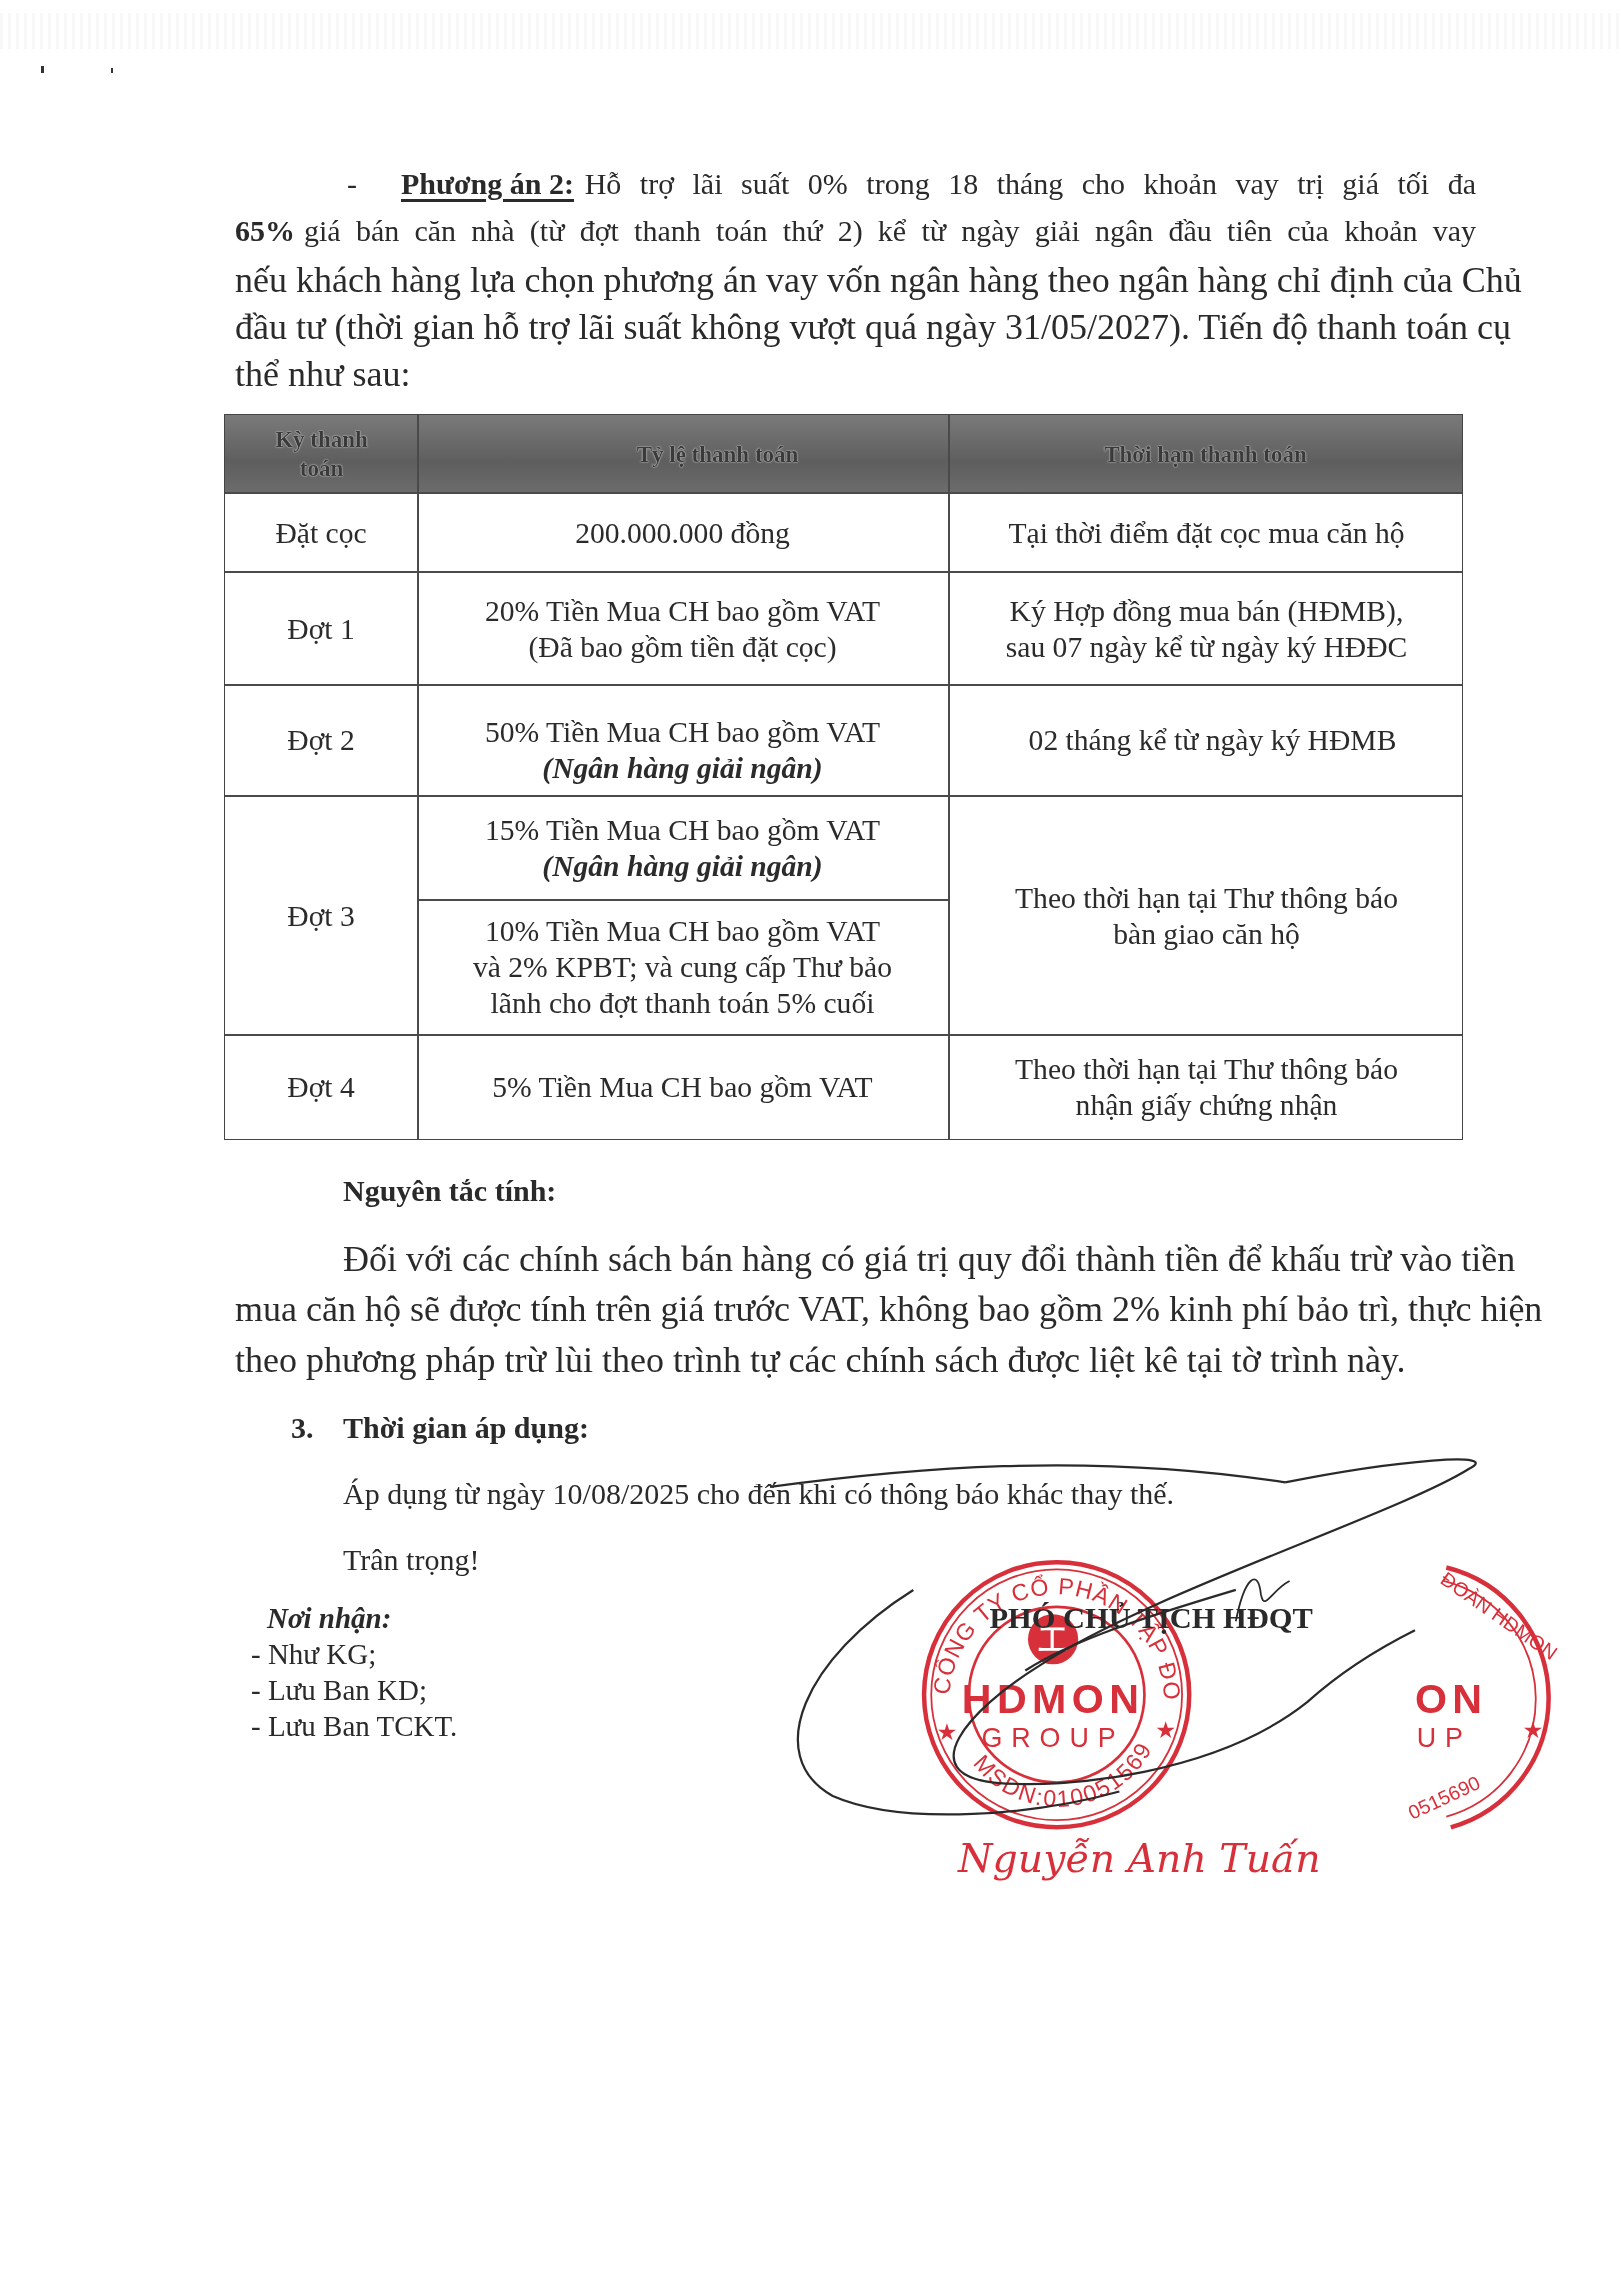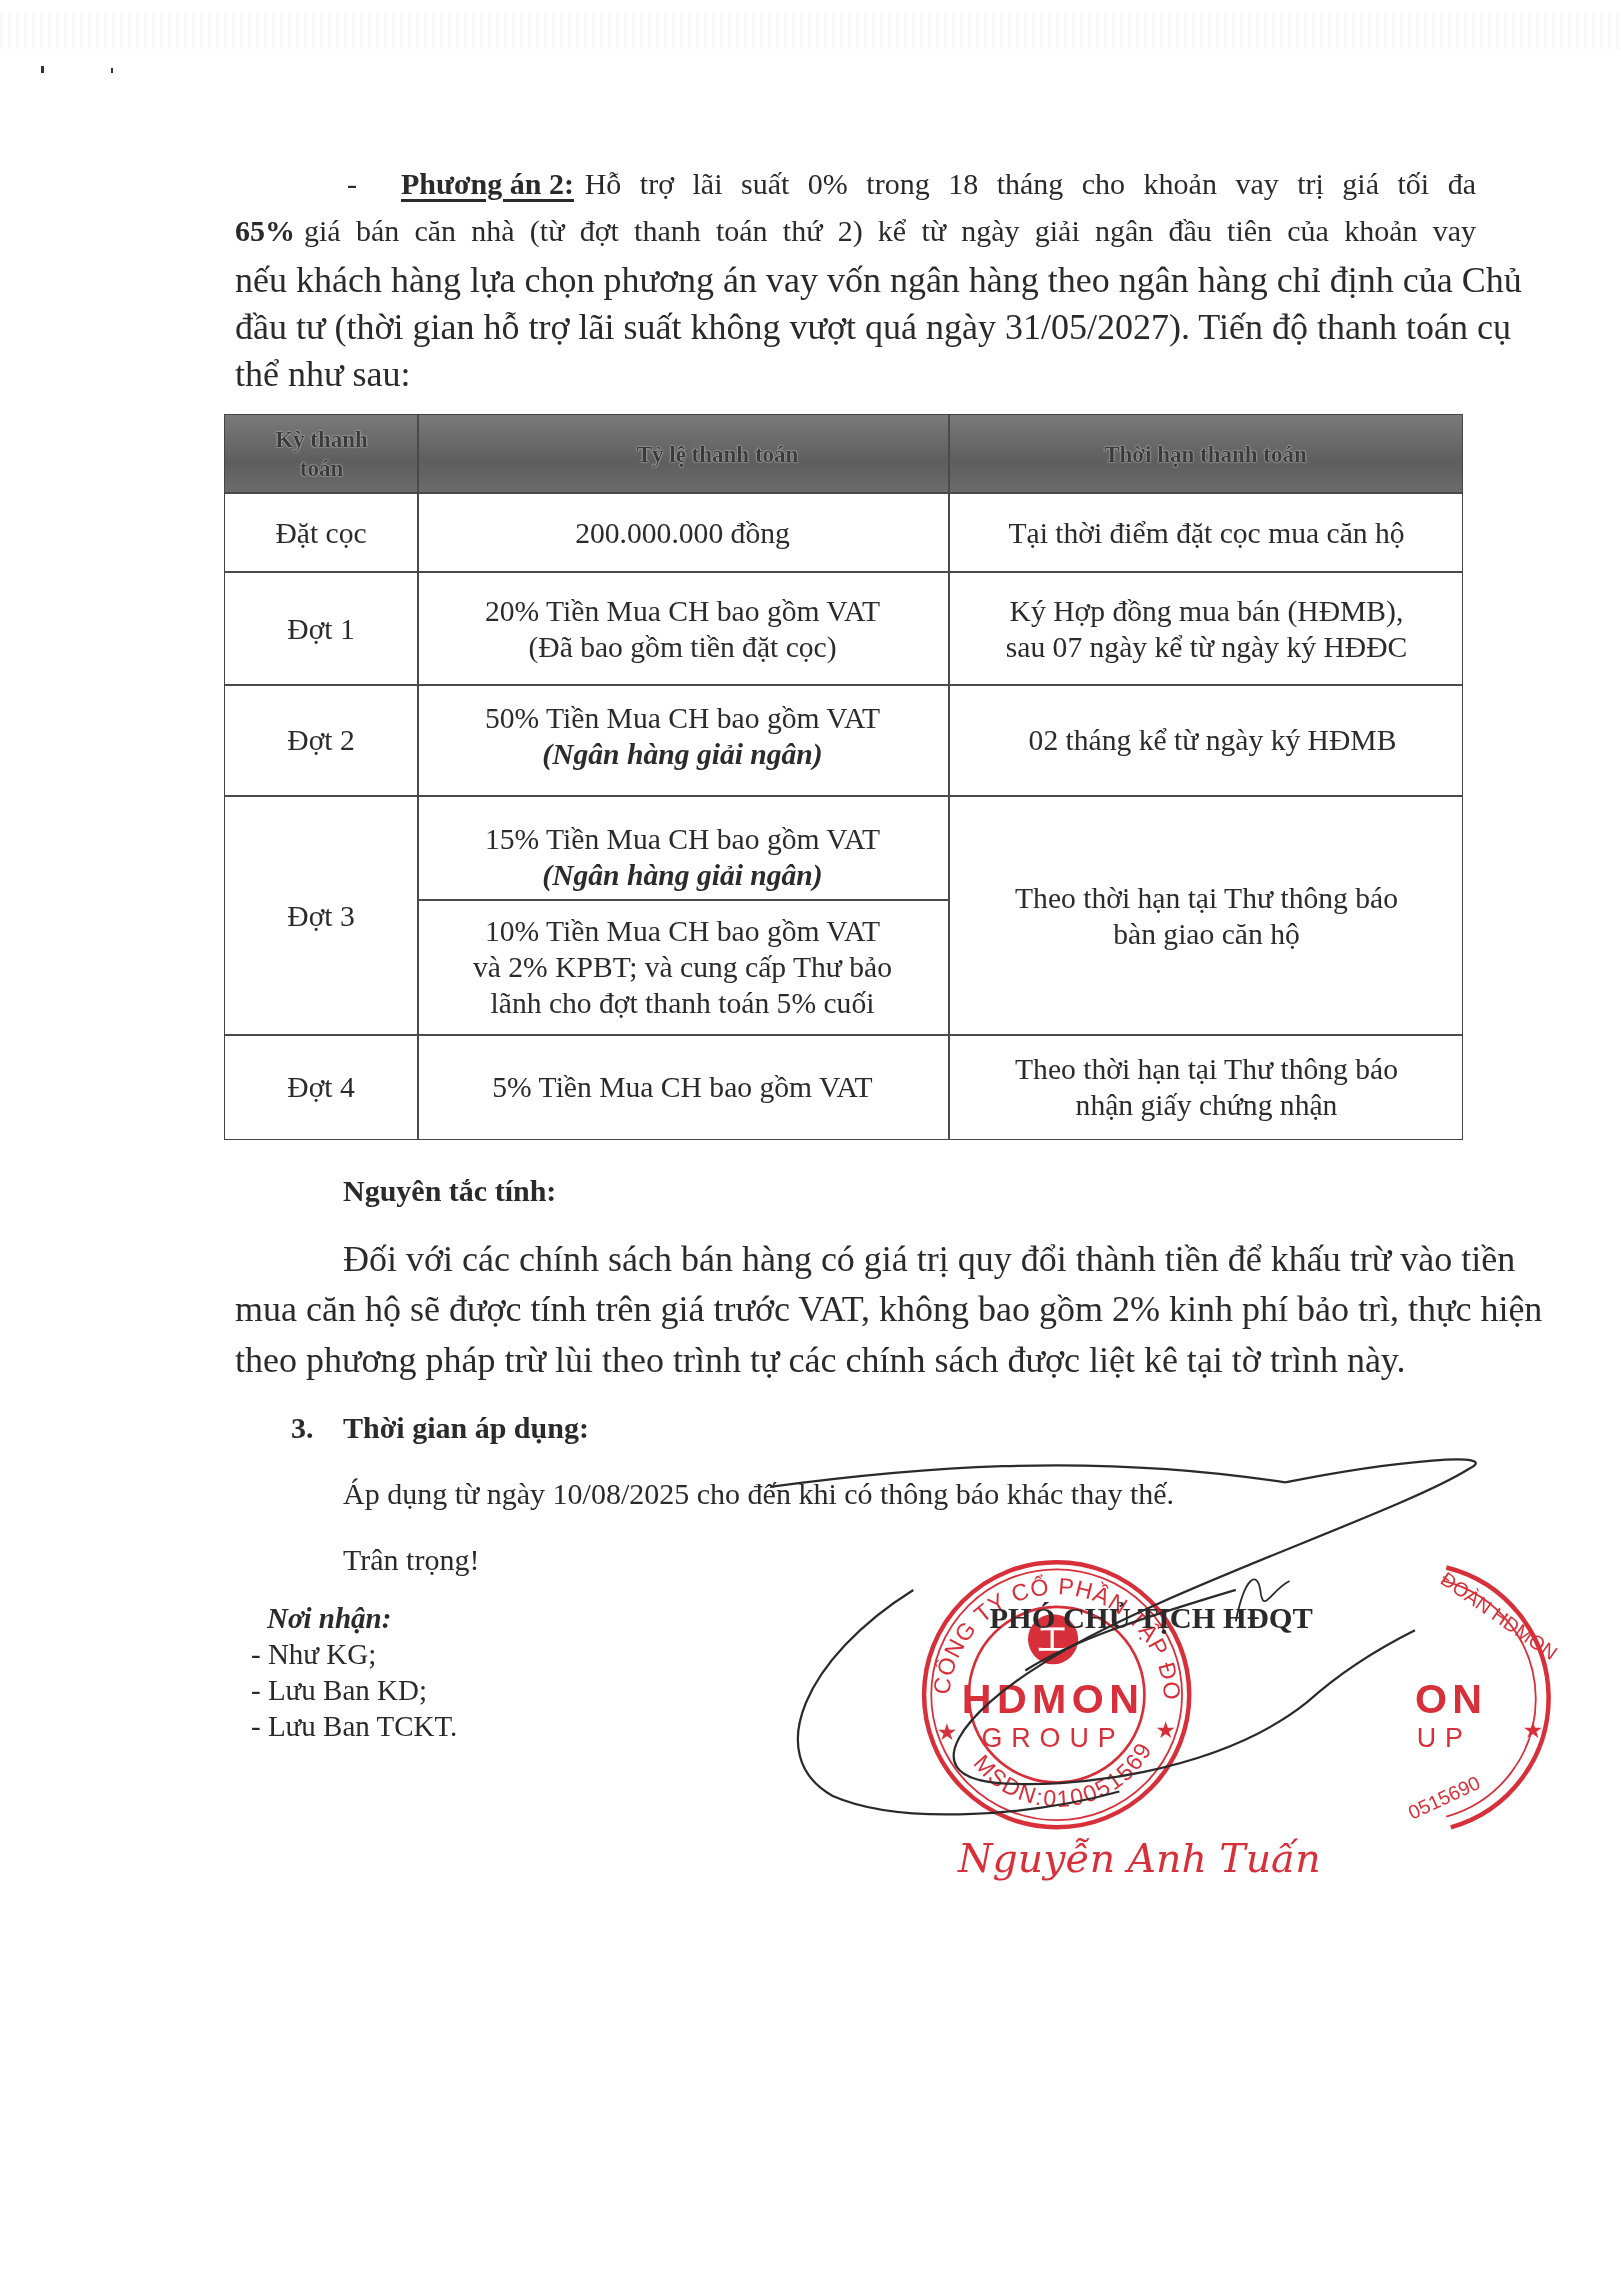--- a/index.html
+++ b/index.html
@@ -101,30 +101,30 @@
   <div class="cell" style="left:193px;top:158px;width:529px;height:111px;">
     <span>20% Tiền Mua CH bao gồm VAT</span>
     <span>(Đã bao gồm tiền đặt cọc)</span>
   </div>
   <div class="cell" style="left:725px;top:158px;width:513px;height:111px;">
     <span>Ký Hợp đồng mua bán (HĐMB),</span>
     <span>sau 07 ngày kể từ ngày ký HĐĐC</span>
   </div>
 
   <div class="cell" style="left:0;top:270px;width:192px;height:109px;">Đợt 2</div>
-  <div class="cell" style="left:193px;top:266px;width:529px;height:109px;text-align:right;">
+  <div class="cell" style="left:193px;top:280px;width:529px;height:109px;text-align:right;">
     <span>50% Tiền Mua CH bao gồm VAT</span>
     <span class="bold italic">(Ngân hàng giải ngân)</span>
   </div>
   <div class="cell" style="left:725px;top:270px;width:513px;height:109px;padding-left:12px;">
     <span>02 tháng kể từ ngày ký HĐMB</span>
   </div>
 
   <div class="cell" style="left:0;top:382px;width:192px;height:237px;">Đợt 3</div>
-  <div class="cell" style="left:193px;top:382px;width:529px;height:102px;margin-top:9px;">
+  <div class="cell" style="left:193px;top:382px;width:529px;height:102px;">
     <span>15% Tiền Mua CH bao gồm VAT</span>
     <span class="bold italic">(Ngân hàng giải ngân)</span>
   </div>
   <div class="cell" style="left:193px;top:485px;width:529px;height:133px;">
     <span>10% Tiền Mua CH bao gồm VAT</span>
     <span>và 2% KPBT; và cung cấp Thư bảo</span>
     <span>lãnh cho đợt thanh toán 5% cuối</span>
   </div>
   <div class="cell" style="left:725px;top:382px;width:513px;height:237px;">
     <span>Theo thời hạn tại Thư thông báo</span>

